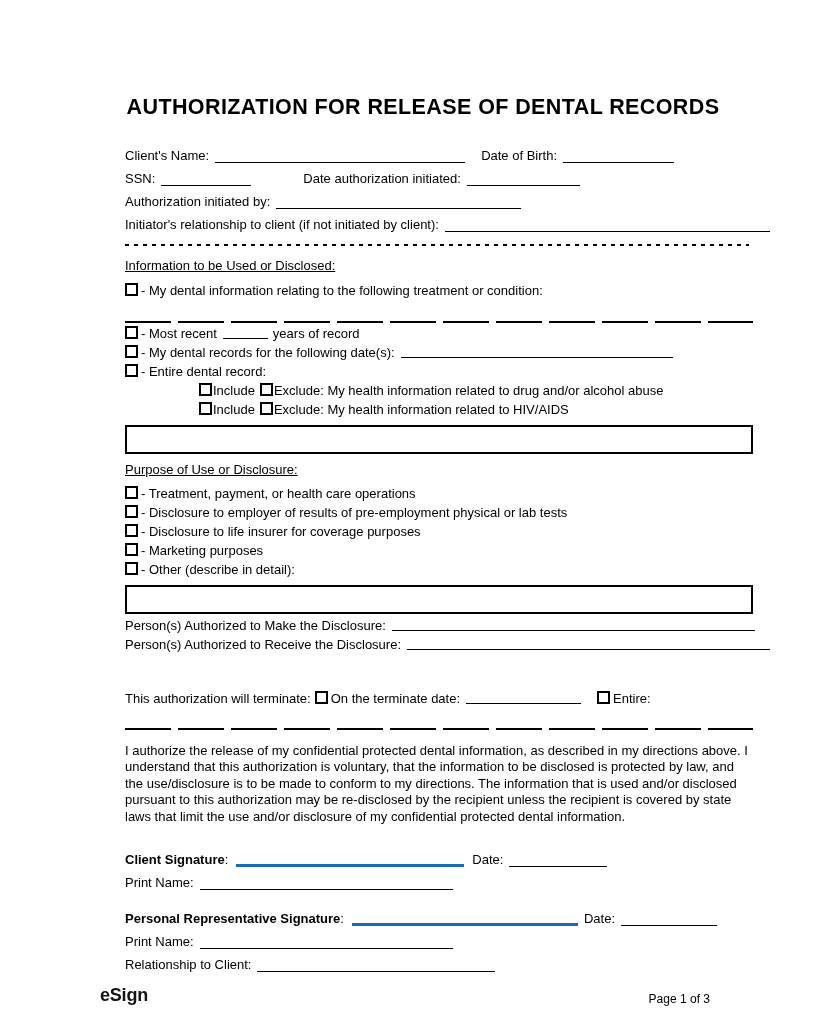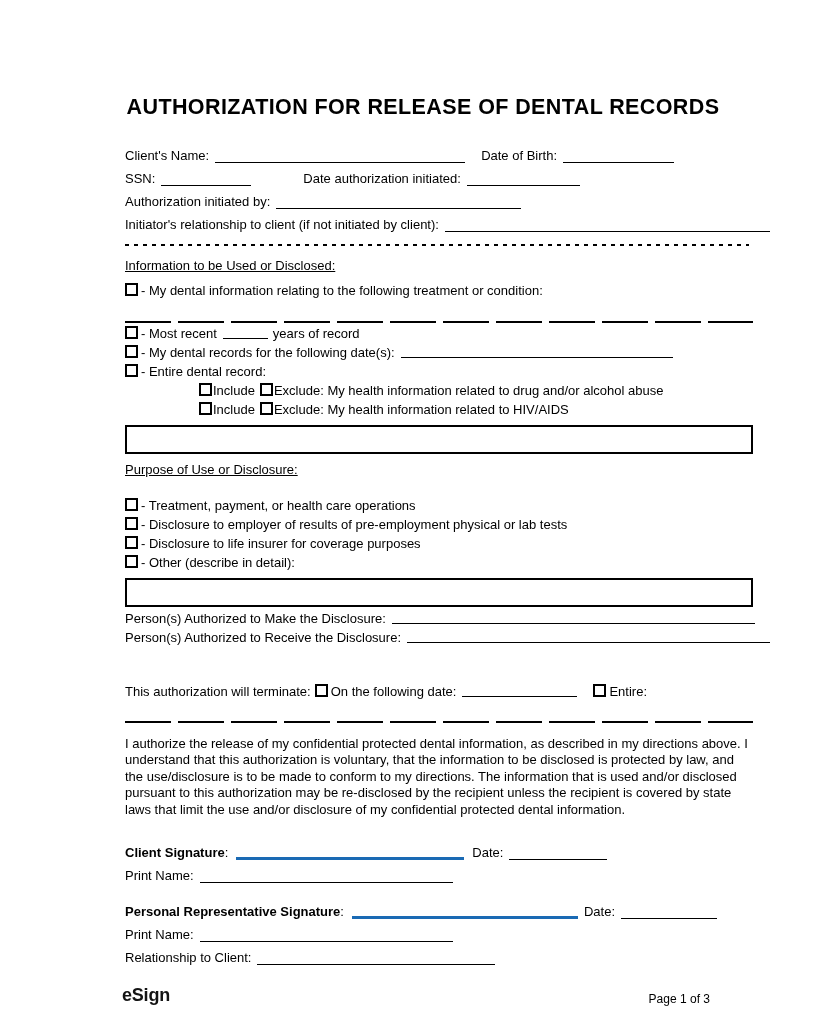--- a/index.html
+++ b/index.html
@@ -32,21 +32,21 @@
   .bigbox { width:628px; height:29px; border:2px solid #000; margin-top:4px; background:#fff; }
 
   .indent { margin-left:74px; }
   .gap-word { margin-left:5px; margin-right:5px; }
 
   .para { margin-top:13px; font-size:13px; line-height:16.4px; width:630px; white-space:normal; }
 
   .bold { font-weight:bold; }
 
   .footer { position:absolute; left:0; right:0; bottom:28px; width:816px; }
-  .brand { position:absolute; left:122px; bottom:0; font-size:18px; font-weight:bold;
+  .brand { position:absolute; left:100px; bottom:0; font-size:18px; font-weight:bold;
            letter-spacing:-.2px; color:#141414; }
   .pageinfo { position:absolute; right:106px; bottom:0; font-size:12px; }
 </style>
 </head>
 <body>
 
 <div class="page">
 
   <div class="title">AUTHORIZATION FOR RELEASE OF DENTAL RECORDS</div>
 
@@ -109,51 +109,55 @@
       <span class="cb" style="margin-right:1px"></span>
       <span>Include</span>
       <span class="cb" style="margin-left:5px;margin-right:1px"></span>
       <span>Exclude: My health information related to HIV/AIDS</span>
     </div>
 
     <div class="bigbox"></div>
 
     <div class="sectionhead" style="margin-top:8px">Purpose of Use or Disclosure:</div>
 
-    <div class="cbrow" style="margin-top:17px">
+    <div class="cbrow" style="margin-top:5px">
       <span class="cb"></span>
       <span>- Treatment, payment, or health care operations</span>
     </div>
     <div class="cbrow">
       <span class="cb"></span>
       <span>- Disclosure to employer of results of pre-employment physical or lab tests</span>
     </div>
     <div class="cbrow">
       <span class="cb"></span>
       <span>- Disclosure to life insurer for coverage purposes</span>
+    </div>
+    <div class="cbrow">
+      <span class="cb"></span>
+      <span>- Marketing purposes</span>
     </div>
     <div class="cbrow">
       <span class="cb"></span>
       <span>- Other (describe in detail):</span>
     </div>
     <div class="bigbox"></div>
 
     <div class="cbrow" style="margin-top:4px">
       <span>Person(s) Authorized to Make the Disclosure:</span>
       <span class="uline" style="width:363px"></span>
     </div>
     <div class="cbrow">
       <span>Person(s) Authorized to Receive the Disclosure:</span>
       <span class="uline" style="width:363px"></span>
     </div>
 
     <div class="cbrow" style="margin-top:35px">
       <span>This authorization will terminate:</span>
       <span class="cb" style="margin-left:4px"></span>
-      <span>On the following date:</span>
+      <span>On the terminate date:</span>
       <span class="uline" style="width:115px"></span>
       <span class="cb" style="margin-left:16px"></span>
       <span>Entire:</span>
     </div>
     <div class="segline" style="margin-top:8px"></div>
 
     <div class="para">I authorize the release of my confidential protected dental information, as described in my directions above. I understand that this authorization is voluntary, that the information to be disclosed is protected by law, and the use/disclosure is to be made to conform to my directions. The information that is used and/or disclosed pursuant to this authorization may be re-disclosed by the recipient unless the recipient is covered by state laws that limit the use and/or disclosure of my confidential protected dental information.</div>
 
     <div class="row" style="margin-top:18px;height:24px">
       <span class="lbl bold">Client Signature</span>

